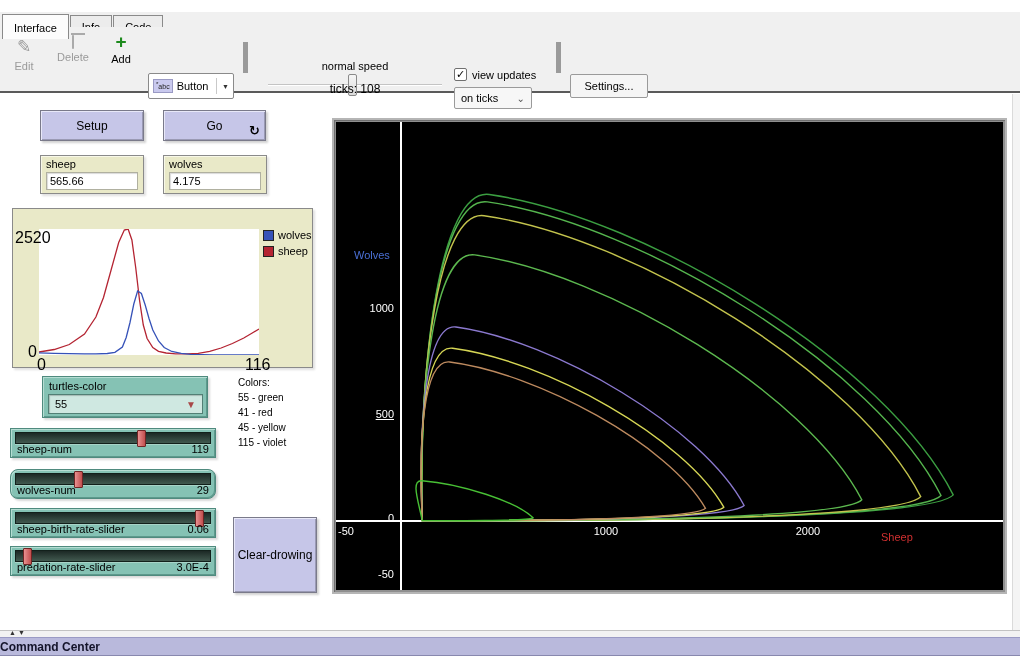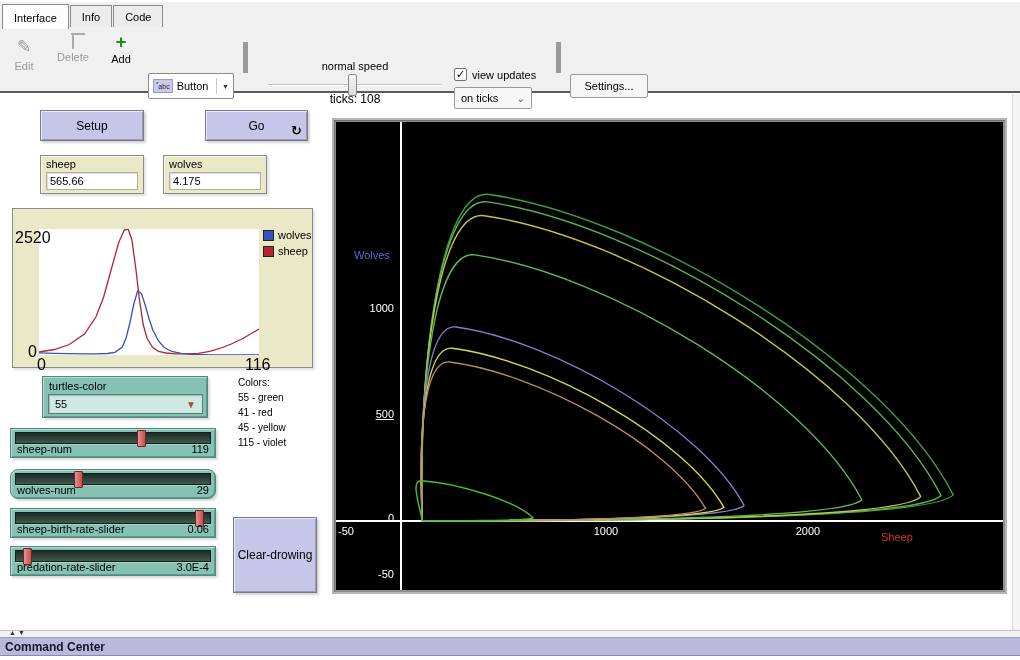--- a/index.html
+++ b/index.html
@@ -1,52 +1,52 @@
 <!DOCTYPE html>
 <html><head>
 <meta charset="utf-8">
 <style>
   * { margin:0; padding:0; box-sizing:border-box; }
   html,body { width:1020px; height:660px; }
   body { font-family:"Liberation Sans","DejaVu Sans",sans-serif; font-size:11px; background:#ffffff; position:relative; overflow:hidden; color:#000; }
   .abs { position:absolute; }
 
   
-  #tabbar { left:0; top:2px; width:1020px; height:27px; background:#f0f0f0; border-bottom:1px solid #a0a0a0; display:flex; align-items:flex-end; padding-left:2px; }
+  #tabbar { left:0; top:12px; width:1020px; height:27px; background:#f0f0f0; border-bottom:1px solid #a0a0a0; display:flex; align-items:flex-end; padding-left:2px; }
   .tab { padding:5px 11px 5px 11px; border:1px solid #8a8a8a; border-bottom:none; background:#ececec; margin-right:1px; position:relative; }
   .tab.active { background:#fcfcfc; padding-top:7px; z-index:2; margin-bottom:-1px; }
 
   
   #toolbar { left:0; top:27px; width:1020px; height:66px; background:#f0f0f0; border-bottom:2px solid #5a5a5a; }
   .tb-item { position:absolute; text-align:center; color:#9a9a9a; }
   .tb-item .lbl { display:block; margin-top:3px; }
   #tb-add { color:#000; }
   .pencil { font-size:17px; color:#9a9a9a; display:inline-block; transform:rotate(0deg); }
   .trash { width:12px; height:15px; margin:2px auto 0; border:1px solid #aaa; border-radius:2px 2px 3px 3px; background:linear-gradient(#d8d8d8,#b8b8b8); position:relative; }
   .trash:before { content:""; position:absolute; left:-2px; top:-3px; width:14px; height:2px; background:#aaa; }
   .plus { font-size:19px; font-weight:bold; color:#1d8a1d; line-height:16px; display:block; }
   #widget-select { left:148px; top:46px; width:86px; height:26px; background:#fff; border:1px solid #8a8a8a; border-radius:2px; display:flex; align-items:center; padding:0 4px; gap:4px; }
   .abc-chip { background:#c9c9ee; border:1px solid #9a9ac4; font-size:7px; padding:0 2px 1px 2px; line-height:9px; color:#222; }
   .abc-chip sup { font-size:6px; }
   .dd-arrow { margin-left:auto; font-size:7px; color:#333; border-left:1px solid #c9c9c9; padding-left:5px; height:16px; display:flex; align-items:center; }
   .vsep { position:absolute; width:5px; background:#9a9a9a; }
   #speed-label { left:268px; top:33px; width:174px; color:#000; }
   #speed-track { left:268px; top:57px; width:174px; height:2px; background:#c4c4c4; border-bottom:1px solid #ffffff; }
   #speed-thumb { left:348px; top:47px; width:9px; height:22px; background:linear-gradient(#f6f6f6,#dcdcdc); border:1px solid #8a8a8a; border-radius:2px; }
-  #ticks-label { left:268px; top:65px; width:174px; color:#000; font-size:12px; }
+  #ticks-label { left:268px; top:55px; width:174px; color:#000; font-size:12px; }
   #view-updates { left:454px; top:41px; display:flex; align-items:center; gap:5px; color:#000; }
   .checkbox { width:13px; height:13px; background:#fff; border:1px solid #707070; border-radius:2px; font-size:11px; line-height:11px; text-align:center; font-weight:bold; }
   #on-ticks { left:454px; top:60px; width:78px; height:22px; background:#f7f7f7; border:1px solid #9a9a9a; border-radius:2px; display:flex; align-items:center; padding:0 6px; color:#000; }
   #on-ticks .chev { margin-left:auto; font-size:10px; color:#555; }
   #settings-btn { left:570px; top:47px; width:78px; height:24px; background:#f5f5f5; border:1px solid #9a9a9a; border-radius:2px; display:flex; align-items:center; justify-content:center; color:#000; }
 
   
   .nl-button { background:#c6c6e8; border:1px solid #7a7a8a; box-shadow:inset 1px 1px 0 #e8e8f8, inset -1px -1px 0 #9a9ab4, 2px 2px 2px rgba(0,0,0,0.18); display:flex; align-items:center; justify-content:center; font-size:12px; color:#000; }
   #setup-btn { left:40px; top:110px; width:104px; height:31px; }
-  #go-btn { left:163px; top:110px; width:103px; height:31px;margin-left:42px; }
+  #go-btn { left:163px; top:110px; width:103px; height:31px; }
   #go-btn .forever { position:absolute; right:5px; bottom:2px; font-size:13px; font-weight:bold; color:#000; }
   .monitor { background:#e9e9c8; border:1px solid #8a8a8a; box-shadow:inset 1px 1px 0 #f8f8e8, 2px 2px 2px rgba(0,0,0,0.12); }
   #monitor-sheep { left:40px; top:155px; width:104px; height:39px; }
   #monitor-wolves { left:163px; top:155px; width:104px; height:39px; }
   .monitor .mlbl { position:absolute; left:5px; top:2px; }
   .monitor .mval { position:absolute; left:5px; top:16px; right:5px; height:18px; background:#fff; border:1px solid #b0b0a0; box-shadow:inset 1px 1px 1px rgba(0,0,0,0.15); padding:2px 3px; font-size:11px; }
 
   
   #pop-plot { left:12px; top:208px; width:301px; height:160px; background:#e9e9c8; border:1px solid #8a8a8a; box-shadow:2px 2px 2px rgba(0,0,0,0.12); }
   #pop-title { position:absolute; left:0; top:4px; width:100%; text-align:center; font-weight:bold; font-size:12px; }
@@ -89,21 +89,21 @@
   #ph-y0    { left:20px; top:390px; width:38px; text-align:right; }
   #ph-ym50  { left:20px; top:446px; width:38px; text-align:right; }
   #ph-xm50  { left:2px;  top:403px; }
   #ph-x1000 { left:248px; top:403px; width:44px; text-align:center; }
   #ph-x2000 { left:450px; top:403px; width:44px; text-align:center; }
   #ph-sheep { left:545px; top:409px; }
 
   
   #cc-splitter { left:0; top:630px; width:1020px; height:7px; background:#f2f2f2; border-top:1px solid #c2c2c2; }
   #cc-splitter .arrows { position:absolute; left:9px; top:-2px; font-size:7px; color:#333; letter-spacing:2px; }
-  #cc-bar { left:0; top:637px; width:1020px; height:19px; background:#b9b9dc; border-top:1px solid #9a9ac4; border-bottom:1px solid #8888ae; display:flex; align-items:center; padding-left:5px; font-weight:bold; font-size:12px; color:#14142a; }
+  #cc-bar { left:0; top:637px; width:1020px; height:19px; background:#b9b9dc; border-top:1px solid #9a9ac4; border-bottom:1px solid #8888ae; display:flex; align-items:center; font-weight:bold; font-size:12px; color:#14142a; }
   #right-edge { left:1012px; top:94px; width:8px; height:536px; background:#f4f4f4; border-left:1px solid #dadada; }
 </style>
 </head>
 <body>
 
 <div id="tabbar" class="abs">
   <div class="tab active">Interface</div>
   <div class="tab">Info</div>
   <div class="tab">Code</div>
 </div>

